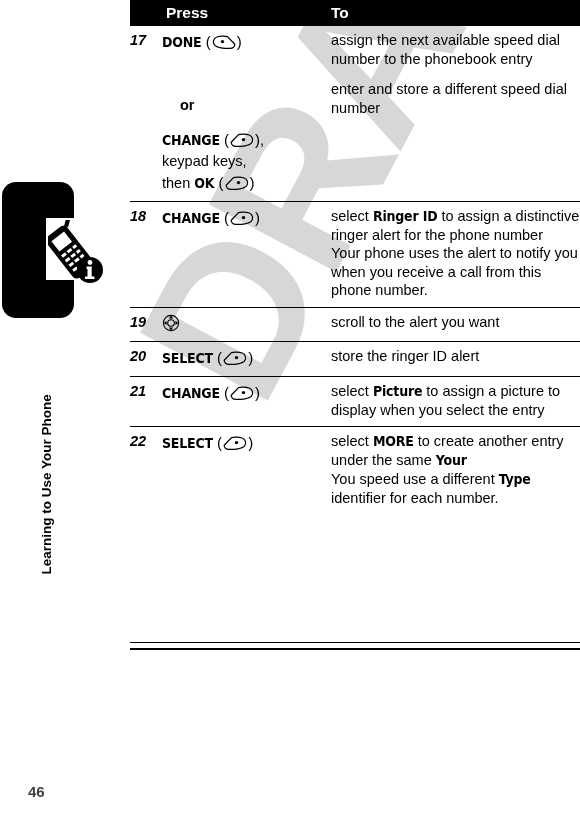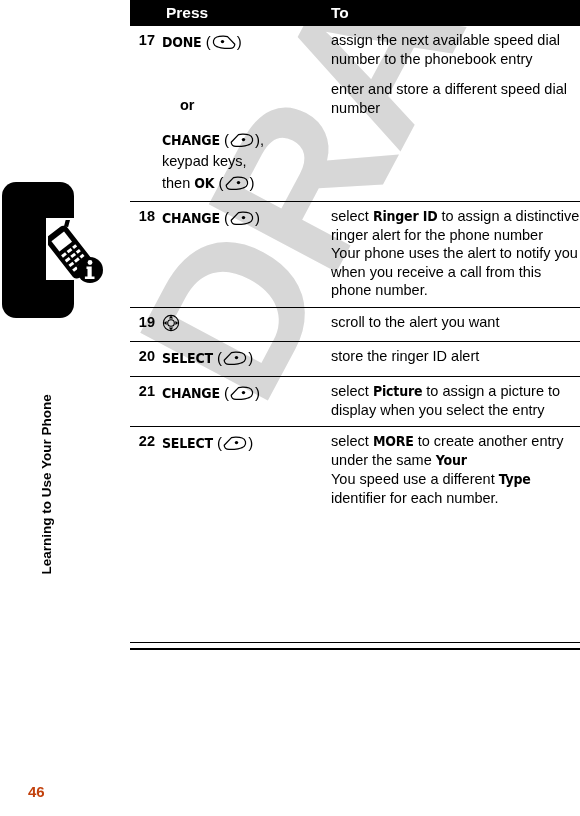--- a/index.html
+++ b/index.html
@@ -73,21 +73,21 @@
     white-space:nowrap;
     z-index:2;
   }
 
   
   #folio{
     position:absolute;
     left:28px;bottom:16px;
     font-size:15px;
     font-weight:bold;
-    color:#c2410c;
+    color:#404040;
     z-index:2;
   }
 
   
   #proc{
     position:absolute;
     left:130px;top:0;
     width:450px;
     z-index:1;
   }
@@ -120,24 +120,25 @@
     font-size:14.5px;
     line-height:1.28;
     color:#000;
     border-top:1.3px solid #000;
     background:transparent;
   }
   tbody tr.norule td{border-top:none;}
   tbody tr.lastrow td{padding-bottom:9px;}
 
   td.num{
-    text-align:right;
+    text-align:left;
     font-weight:bold;
     font-size:14.5px;
     padding-right:7px;
+    font-style:italic;
   }
   td.press{padding-right:8px;}
   td.to{padding-left:4px;}
 
   
   .disp{
     font-family:"Liberation Sans Narrow","DejaVu Sans Condensed","Liberation Sans",sans-serif;
     font-weight:bold;
     font-size:14px;
     letter-spacing:-0.2px;

